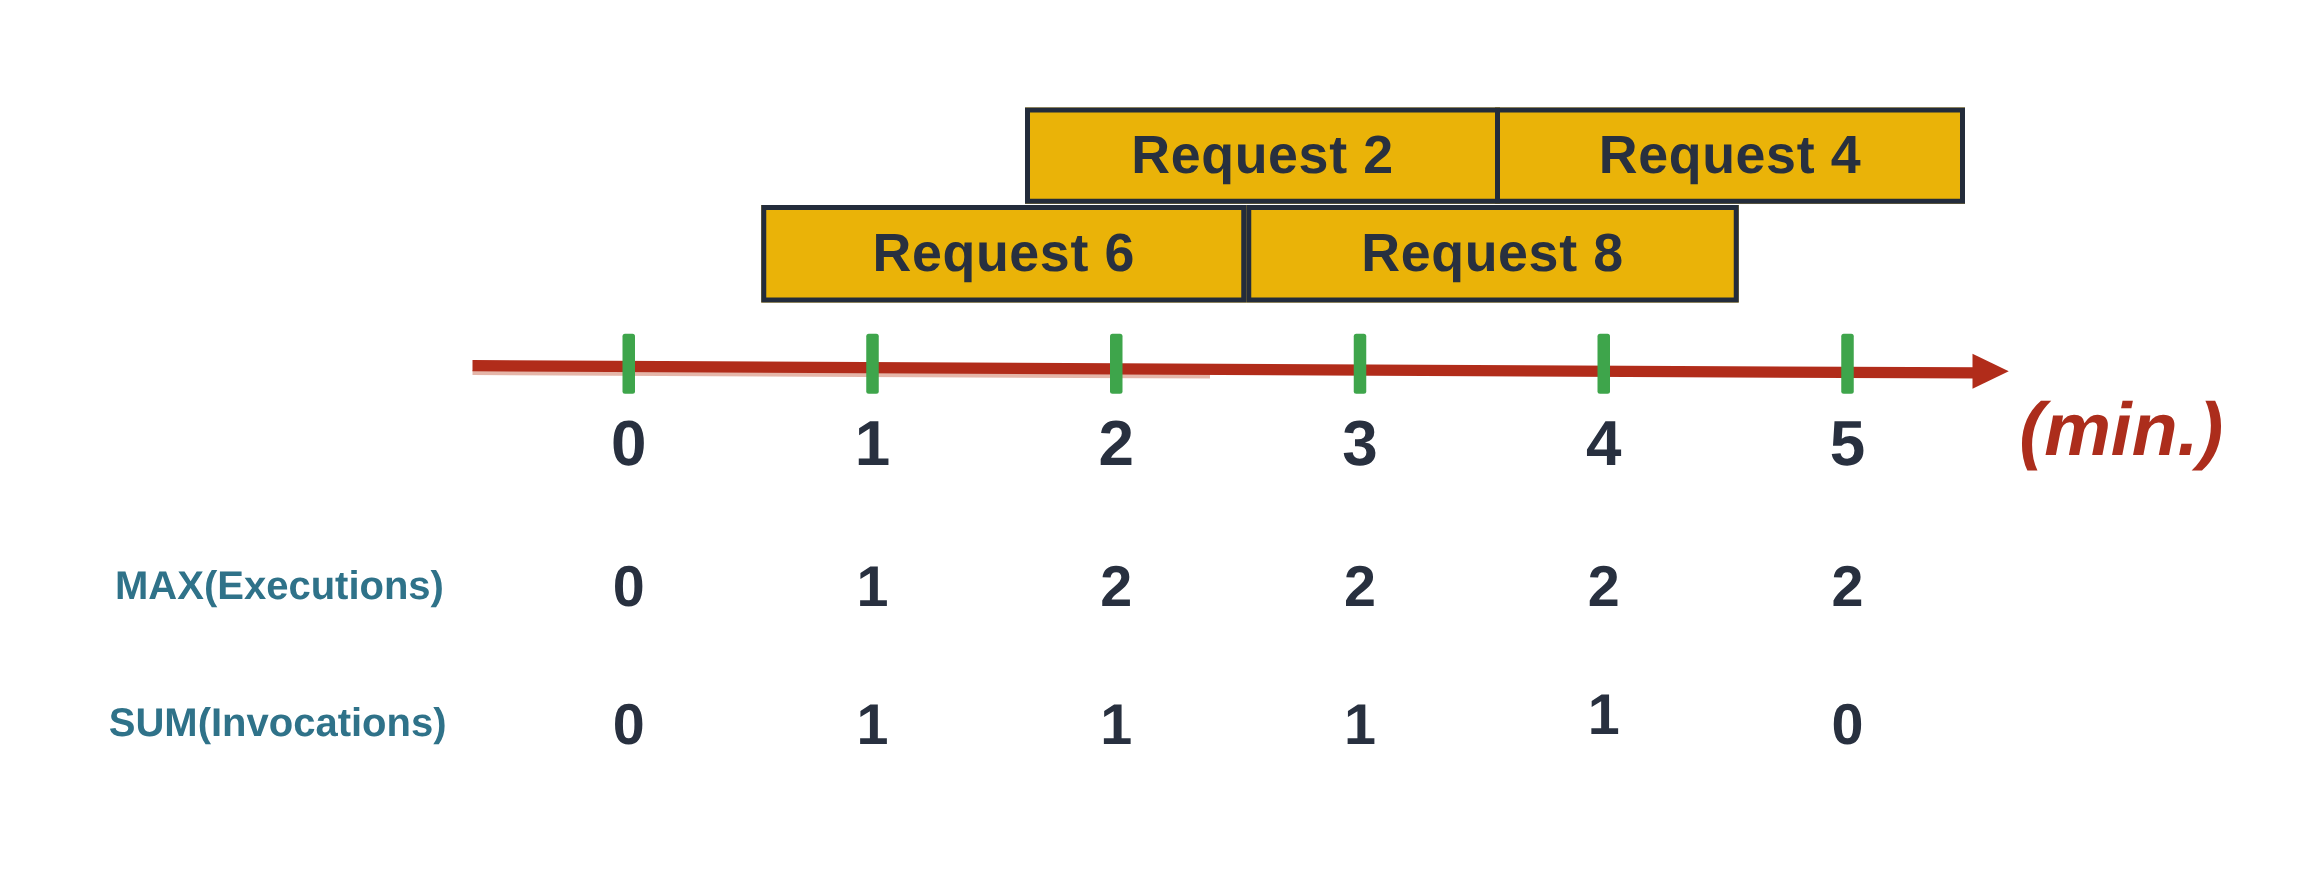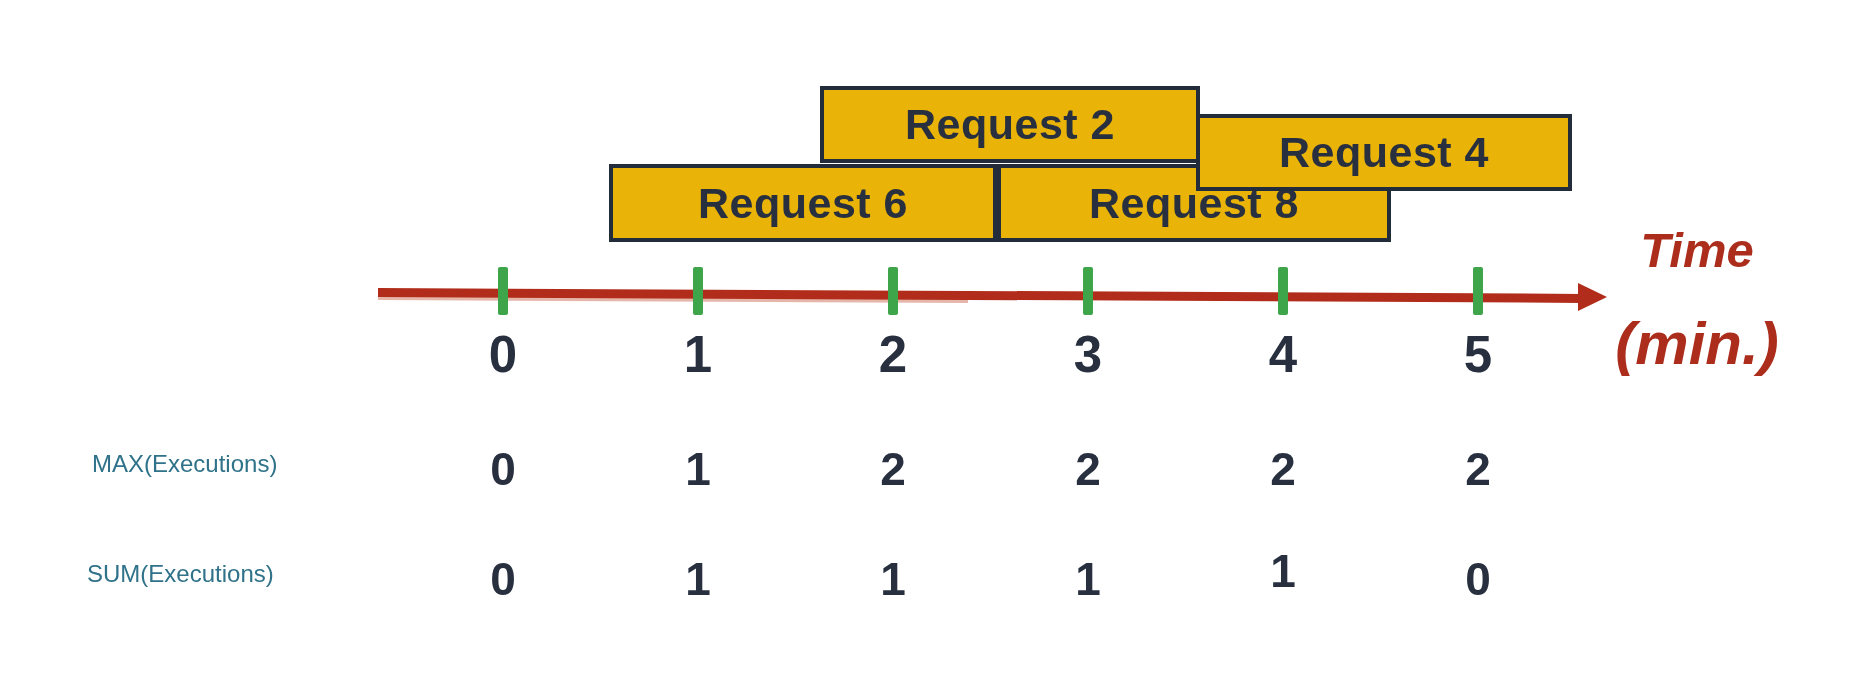--- a/index.html
+++ b/index.html
@@ -78,22 +78,22 @@
     font-style: italic;
     font-weight: 700;
     line-height: 1;
     white-space: nowrap;
   }
   .axis-title-line1 { left: 1697px; top: 226px; font-size: 49px; }
   .axis-title-line2 { left: 1697px; top: 314px; font-size: 60px; }
   .metric-label {
     position: absolute;
     color: #2F7289;
-    font-size: 24px;
-    font-weight: 400;
+    font-size: 32px;
+    font-weight: 700;
     line-height: 1;
     white-space: nowrap;
   }
   .metric-value {
     position: absolute;
     transform: translateX(-50%);
     color: #28303F;
     font-size: 46px;
     font-weight: 700;
     line-height: 1;
@@ -106,21 +106,21 @@
 
   <div class="reqbox row-bottom" style="left:609px; top:164px; width:388px; height:78px;">
     <span>Request 6</span>
   </div>
   <div class="reqbox row-bottom" style="left:997px; top:164px; width:394px; height:78px;">
     <span>Request 8</span>
   </div>
   <div class="reqbox row-top" style="left:820px; top:86px; width:380px; height:77px;">
     <span>Request 2</span>
   </div>
-  <div class="reqbox row-top" style="left:1196px; top:86px; width:376px; height:77px;margin-top:28px;">
+  <div class="reqbox row-top" style="left:1196px; top:86px; width:376px; height:77px;">
     <span>Request 4</span>
   </div>
 
   <div class="axis-line-light"></div>
   <div class="axis-line"></div>
   <div class="arrowhead"></div>
 
   <div class="tick" style="left:498px;"></div>
   <div class="tick" style="left:693px;"></div>
   <div class="tick" style="left:888px;"></div>
@@ -128,32 +128,31 @@
   <div class="tick" style="left:1278px;"></div>
   <div class="tick" style="left:1473px;"></div>
 
   <div class="ticklabel" style="left:503px;">0</div>
   <div class="ticklabel" style="left:698px;">1</div>
   <div class="ticklabel" style="left:893px;">2</div>
   <div class="ticklabel" style="left:1088px;">3</div>
   <div class="ticklabel" style="left:1283px;">4</div>
   <div class="ticklabel" style="left:1478px;">5</div>
 
-  <div class="axis-title-line1">Time</div>
   <div class="axis-title-line2">(min.)</div>
 
   <div class="metric-label" style="left:92px; top:452px;">MAX(Executions)</div>
   <div class="metric-value" style="left:503px;  top:446px;">0</div>
   <div class="metric-value" style="left:698px;  top:446px;">1</div>
   <div class="metric-value" style="left:893px;  top:446px;">2</div>
   <div class="metric-value" style="left:1088px; top:446px;">2</div>
   <div class="metric-value" style="left:1283px; top:446px;">2</div>
   <div class="metric-value" style="left:1478px; top:446px;">2</div>
 
-  <div class="metric-label" style="left:87px; top:562px;">SUM(Executions)</div>
+  <div class="metric-label" style="left:87px; top:562px;">SUM(Invocations)</div>
   <div class="metric-value" style="left:503px;  top:556px;">0</div>
   <div class="metric-value" style="left:698px;  top:556px;">1</div>
   <div class="metric-value" style="left:893px;  top:556px;">1</div>
   <div class="metric-value" style="left:1088px; top:556px;">1</div>
   <div class="metric-value" style="left:1283px; top:548px;">1</div>
   <div class="metric-value" style="left:1478px; top:556px;">0</div>
 
 </div>
 
 </body></html>

